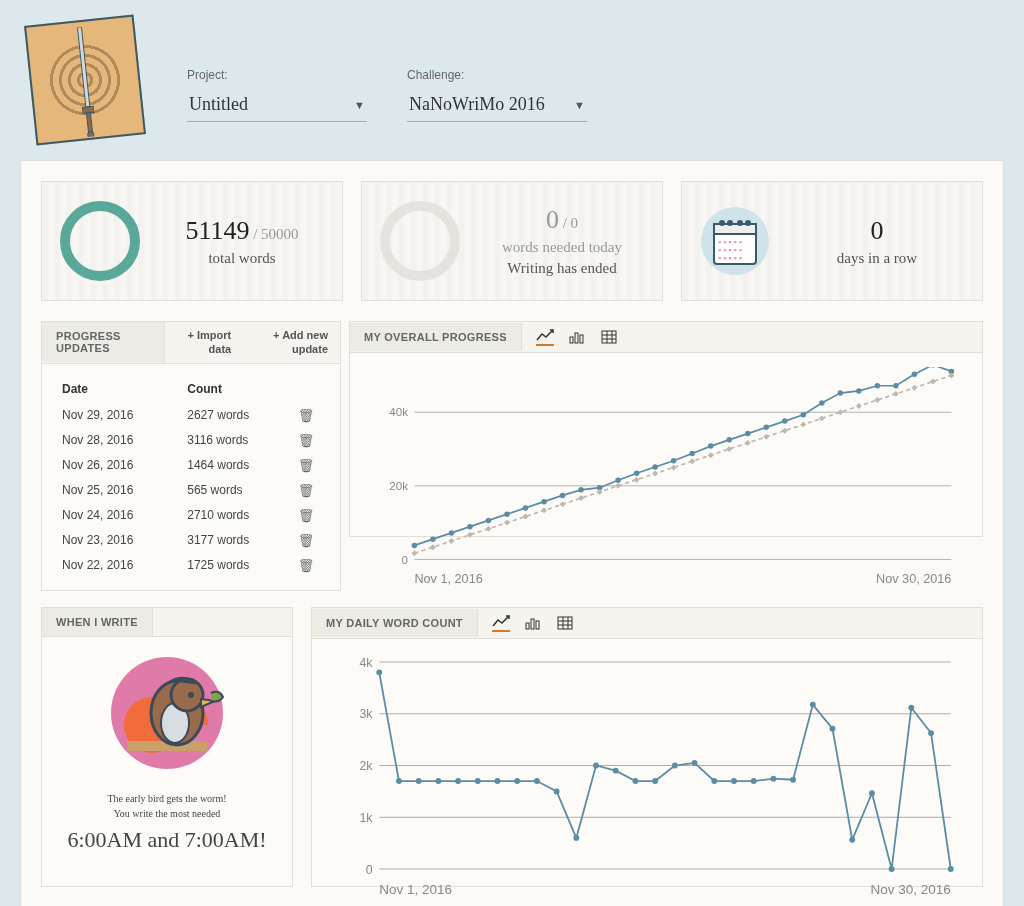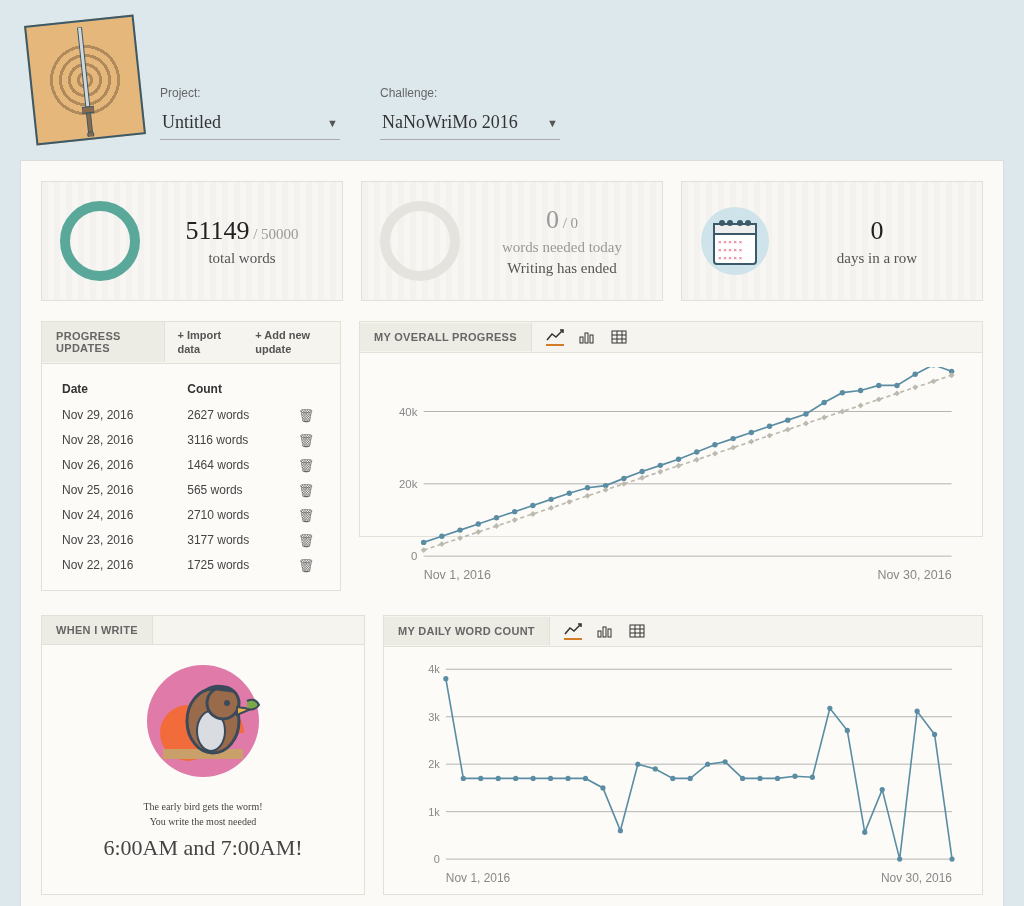--- a/index.html
+++ b/index.html
@@ -5,23 +5,23 @@
   * { box-sizing: border-box; margin: 0; padding: 0; }
   body {
     background: #dde8ed;
     font-family: Georgia, 'Times New Roman', serif;
     color: #333;
     width: 1024px;
     overflow: hidden;
   }
   .header {
     display: flex;
-    align-items: flex-end;
+    align-items: center;
     padding: 20px 30px 10px 30px;
-    gap: 20px;
+    gap: 47px;
   }
   .logo-badge {
     width: 110px; height: 120px;
     background: #e6b77a;
     border: 2px solid #3a5a6a;
     transform: rotate(-6deg);
     display:flex; align-items:center; justify-content:center;
     position: relative;
     flex-shrink:0;
   }
@@ -61,57 +61,57 @@
   .ring {
     width:80px; height:80px; border:10px solid #5aa89a; border-radius:50%;
     flex-shrink:0;
   }
   .ring.gray{ border-color:#e5e3dd;}
   .card-text { flex:1; text-align:center; color:#555;}
   .big { font-size:26px; color:#222;}
   .sub { font-size:15px; margin-top:4px;}
   .goal { font-size:15px; color:#999;}
   .cal-icon { width:70px; flex-shrink:0;}
-  .row2 { display:flex; gap:18px; margin-bottom:24px;}
+  .row2 { display:flex; gap:8px; margin-bottom:16px;}
   .panel {
     border:1px solid #e3e0d8;
     background:#fcfbf8;
     display:flex; flex-direction:column;
   }
   .panel-tabs{
     display:flex; align-items:center; gap:0;
     background:#f6f4ee;
     border-bottom:1px solid #e3e0d8;
     font-family:-apple-system, Helvetica, Arial, sans-serif;
   }
   .panel-tab {
     padding:8px 14px; font-size:11px; font-weight:bold; color:#666;
     border-right:1px solid #e3e0d8;
     letter-spacing:0.3px;
   }
   .panel-tab.active{ background:#ecebe4;}
   .panel-action{
     padding:6px 12px; font-size:11px; font-weight:bold; color:#555; cursor:pointer;
-    text-align:left; line-height:1.3;
+    text-align:right; line-height:1.3;
   }
   .chart-icons { display:flex; gap:14px; padding:6px 14px;}
   .ci { width:18px; height:18px; cursor:pointer; display:flex; align-items:center; justify-content:center;}
   .ci.active{ border-bottom:2px solid #d47b2a; padding-bottom:2px;}
   .progress-updates { width:300px; height:270px;}
   .updates-body{ padding:10px 6px 0 14px; overflow-y:auto; flex:1; font-family:-apple-system, Helvetica, Arial, sans-serif; font-size:12px; position:relative;}
   .updates-body::-webkit-scrollbar{width:10px;}
   .updates-body::-webkit-scrollbar-thumb{background:#ccc; border-radius:5px;}
   .updates-body table{width:100%;}
   .updates-body th{ text-align:left; font-weight:bold; padding:6px 4px; font-size:12px;}
   .updates-body td{ padding:4px 4px; color:#444;}
   .trash{ cursor:pointer; color:#666; font-size:13px;}
   .chart-panel { flex:1; height:216px;}
   .chart-body{ flex:1; padding:14px 20px 6px 20px; display:flex; flex-direction:column;}
   .row3 { display:flex; gap:18px;}
-  .when-panel{ width:324px; height:280px;}
+  .when-panel{ width:252px; height:280px;}
   .when-body{ flex:1; display:flex; flex-direction:column; align-items:center; justify-content:flex-start; padding:16px 18px; text-align:center; color:#444;}
   .bird{ width:120px; height:120px; margin-bottom:18px;}
   .when-line{ font-size:10px; line-height:1.5;}
   .when-bold{ font-size:22px; font-weight:normal; margin-top:6px;}
   .daily-panel{ flex:1; height:280px;text-align:right;}
   svg text{ font-family:-apple-system, Helvetica, Arial, sans-serif;}
 </style>
 </head>
 <body>
 

